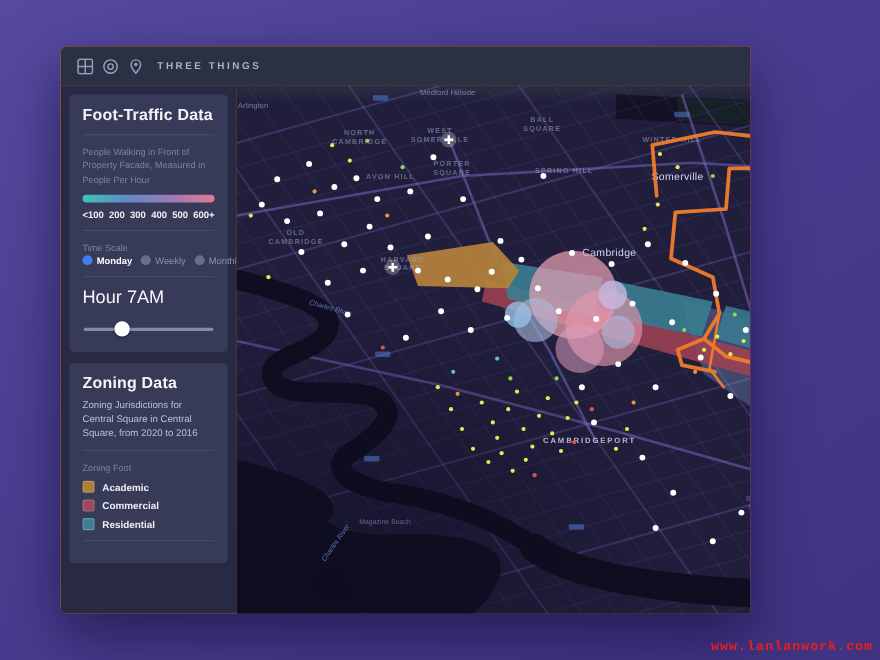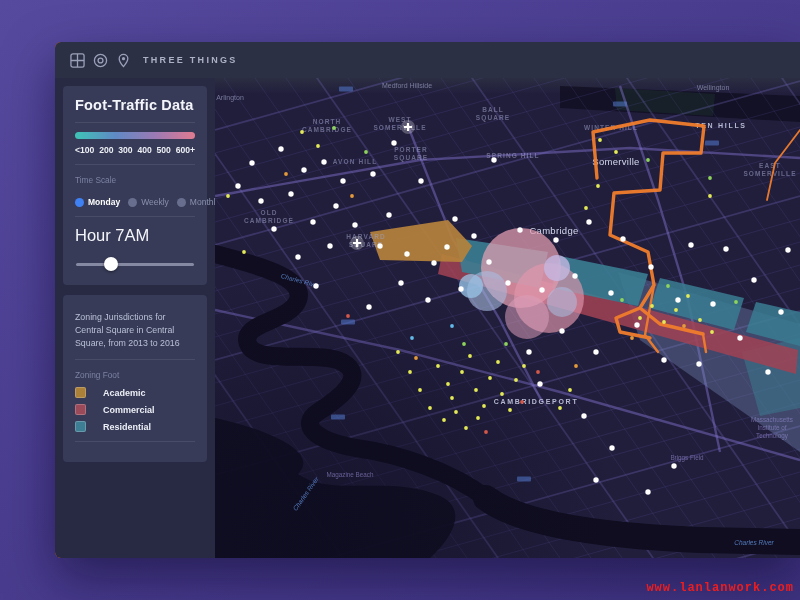--- a/index.html
+++ b/index.html
@@ -1,47 +1,47 @@
 <!DOCTYPE html>
 <html><head>
 <meta charset="utf-8">
 <style>
   html,body{margin:0;padding:0}
   body{width:800px;height:600px;position:relative;overflow:hidden;
        background:linear-gradient(145deg,#564a9f 0%,#4a3d90 45%,#3f3381 100%);
        font-family:"Liberation Sans",sans-serif;}
-  .window{position:absolute;left:55px;top:42px;width:745px;height:516px;background:#f97316;
+  .window{position:absolute;left:55px;top:42px;width:627px;height:516px;background:#f97316;
           border-radius:6px 0 0 6px;box-shadow:0 20px 50px rgba(8,4,38,.5);overflow:hidden;
           display:flex;flex-direction:column}
   .titlebar{flex:0 0 36px;background:#2c3045;display:flex;align-items:center;padding:0 15px;gap:8px}
   .tb-icon{width:15px;height:15px;flex:0 0 auto}
   .brand{font-size:9px;font-weight:bold;letter-spacing:2.3px;color:#adb1c6;margin-left:4px}
   .wbody{flex:1;display:flex;min-height:0}
   .sidebar{width:160px;flex:0 0 160px;background:#272a42;padding:8px;box-sizing:border-box;
            display:flex;flex-direction:column;gap:10px}
   .panel{background:#373b57;border-radius:4px;padding:11px 12px}
   .panel-title{font-size:14.5px;font-weight:bold;color:#f4f5fa;letter-spacing:.2px}
   .panel-sub{font-size:8.8px;line-height:1.45;color:#bac0d6;margin-top:5px}
   .hr{height:1px;background:rgba(255,255,255,.09);margin:9px 0}
   .muted{font-size:8.3px;line-height:1.5;color:#7b82a4}
   .gradbar{height:7px;border-radius:3.5px;margin-top:8px;
            background:linear-gradient(90deg,#3ec3b6,#5f8ac5,#9b7ab4,#e07b90)}
   .ticks{display:flex;justify-content:space-between;font-size:8.6px;font-weight:bold;color:#eef0f6;margin-top:6px}
-  .radios{display:flex;align-items:center;gap:8px;margin-top:11px}
+  .radios{display:flex;align-items:center;gap:8px;margin-top:0}
   .radio-row{display:flex;align-items:center;gap:4px;cursor:pointer}
   .rdot{width:9px;height:9px;border-radius:50%;background:#676e8e}
   .radio-row.sel .rdot{background:#3f80f2}
   .rlabel{font-size:8.5px;color:#8a90ad}
   .radio-row.sel .rlabel{color:#ffffff;font-weight:bold}
   .big-label{font-size:16.5px;font-weight:normal;color:#f4f5fa;margin-top:1px}
   .slider{position:relative;height:15px;margin-top:12px;margin-bottom:2px}
   .slider .track{position:absolute;top:6px;left:1px;right:1px;height:3px;border-radius:2px;background:rgba(198,203,224,.55)}
   .slider .thumb{position:absolute;top:0;width:14px;height:14px;border-radius:50%;background:#fff;
                  box-shadow:0 1px 3px rgba(0,0,0,.45);transform:translateX(-50%)}
-  .legend-row{display:flex;align-items:center;gap:17px;margin-top:6px}
+  .legend-row{display:flex;align-items:center;gap:7px;margin-top:6px}
   .sw{width:11px;height:11px;border-radius:2px;border:1px solid rgba(255,255,255,.22);box-sizing:border-box}
   .sw-0{background:#ab8038}.sw-1{background:#9a4a58}.sw-2{background:#3e7e95}
   .sw-label{font-size:9px;font-weight:bold;color:#eceef6}
   .map{flex:1;position:relative;background:#201d3a;overflow:hidden}
   .map svg{position:absolute;left:0;top:0}
   #labels-layer{position:absolute;inset:0;pointer-events:none}
   .map-label{position:absolute;transform:translate(-50%,-50%);white-space:pre-line;text-align:center;line-height:1.25}
   .k-region{font-size:6.5px;font-weight:bold;letter-spacing:1.1px;color:rgba(160,162,200,.55);text-transform:uppercase}
   .k-region-bright{font-size:7px;font-weight:bold;letter-spacing:1.7px;color:rgba(215,219,241,.82)}
   .k-town{font-size:9.5px;color:rgba(224,228,247,.92);letter-spacing:.3px}
@@ -71,20 +71,21 @@
     </svg>
     <span class="brand">THREE THINGS</span>
   </div>
 
   <div class="wbody">
     <div class="sidebar">
 
       <div class="panel">
         <div class="panel-title">Foot-Traffic Data</div>
         <div class="hr"></div>
+        <div class="muted">People Walking in Front of Property Facade, Measured in People Per Hour</div>
         <div class="gradbar"></div>
         <div class="ticks">
           <span>&lt;100</span>
           <span>200</span>
           <span>300</span>
           <span>400</span>
           <span>500</span>
           <span>600+</span>
         </div>
         <div class="hr"></div>
@@ -105,21 +106,22 @@
         </div>
         <div class="hr"></div>
         <div class="big-label">Hour 7AM</div>
         <div class="slider">
           <div class="track"></div>
           <div class="thumb" style="left: 30%;"></div>
         </div>
       </div>
 
       <div class="panel">
-        <div class="panel-sub">Zoning Jurisdictions for Central Square in Central Square, from 2013 to 2016</div>
+        <div class="panel-title">Zoning Data</div>
+        <div class="panel-sub">Zoning Jurisdictions for Central Square in Central Square, from 2020 to 2016</div>
         <div class="hr"></div>
         <div class="muted">Zoning Foot</div>
         <div class="legend-row">
           <span class="sw sw-0"></span>
           <span class="sw-label">Academic</span>
         </div>
         <div class="legend-row">
           <span class="sw sw-1"></span>
           <span class="sw-label">Commercial</span>
         </div>

